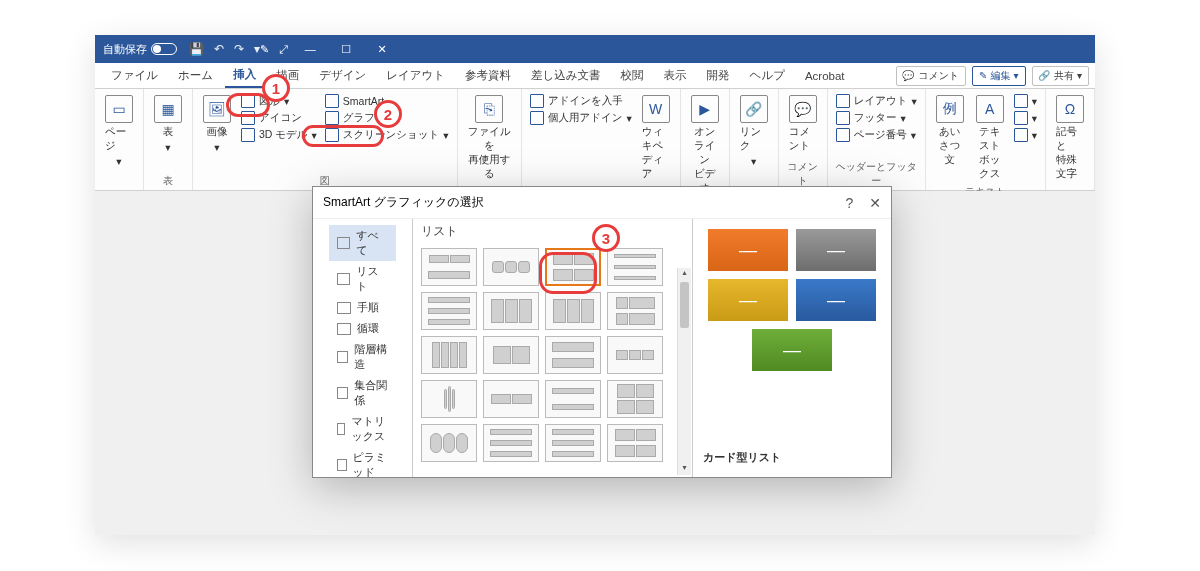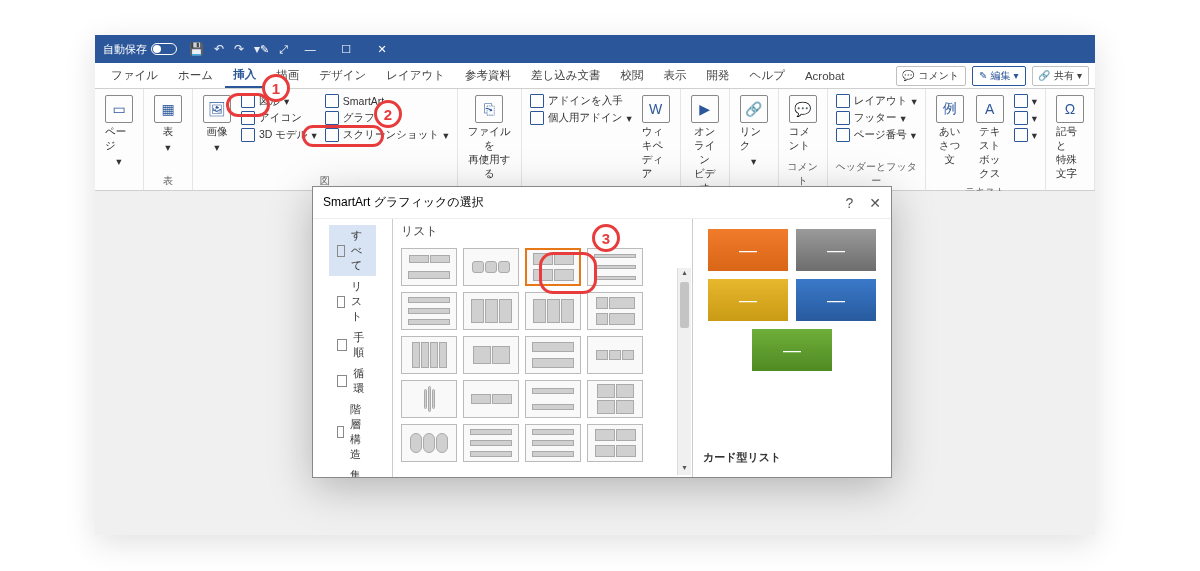--- a/index.html
+++ b/index.html
@@ -37,21 +37,21 @@
   .doc-area { background: #f0f0f0; height: calc(100% - 156px); position: relative; }
 
   .callout { position: absolute; width: 28px; height: 28px; border: 3px solid #e83c3c; border-radius: 50%; background: #fff; color: #e83c3c; font-weight: bold; font-size: 15px; display: flex; align-items: center; justify-content: center; z-index: 60; pointer-events: none; }
   .callout-ring { position: absolute; border: 3px solid #e83c3c; border-radius: 14px; z-index: 55; pointer-events: none; }
 
   
   .dialog { position: absolute; left: 312px; top: 186px; width: 580px; background: #fff; border: 1px solid #888; box-shadow: 0 10px 40px rgba(0,0,0,0.25); }
   .dlg-title { height: 32px; display: flex; align-items: center; padding: 0 10px; font-size: 12px; border-bottom: 1px solid #eee; }
   .dlg-title-right { margin-left: auto; display: flex; gap: 16px; color: #555; font-size: 14px; }
   .dlg-body { display: flex; height: 258px; }
-  .cat-list { width: 80px; border-right: 1px solid #ccc; padding: 6px 16px; overflow: hidden; }
+  .cat-list { width: 100px; border-right: 1px solid #ccc; padding: 6px 16px; overflow: hidden; }
   .cat-item { display: flex; align-items: center; gap: 6px; font-size: 11px; padding: 3px 8px; color: #333; }
   .cat-item.sel { background: #d8e3f3; }
   .cat-ico { width: 14px; height: 12px; border: 1px solid #888; display: inline-block; }
   .layouts { flex: 1; border-right: 1px solid #ccc; display: flex; flex-direction: column; }
   .layouts-header { font-size: 12px; padding: 4px 8px; color: #444; }
   .layouts-grid { flex: 1; overflow-y: auto; padding: 4px 8px; display: grid; grid-template-columns: repeat(4, 56px); gap: 6px 6px; align-content: start; }
   .layout-cell { width: 56px; height: 38px; border: 1px solid #bbb; background: #f9f9f9; display: flex; flex-wrap: wrap; align-items: center; justify-content: center; gap: 1px; padding: 2px; }
   .layout-cell.sel { border: 2px solid #e67817; }
   .layout-cell div { background: #d0d0d0; border: 1px solid #aaa; }
   .preview { width: 198px; display: flex; flex-direction: column; }

